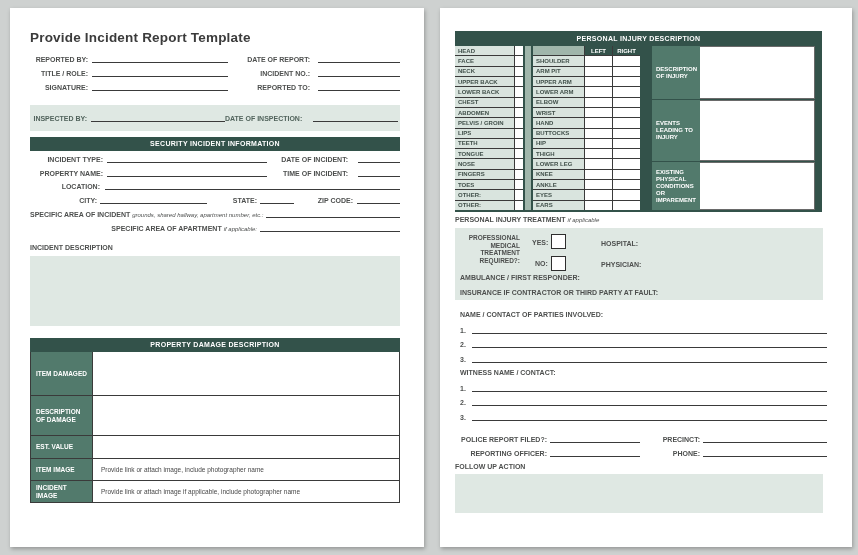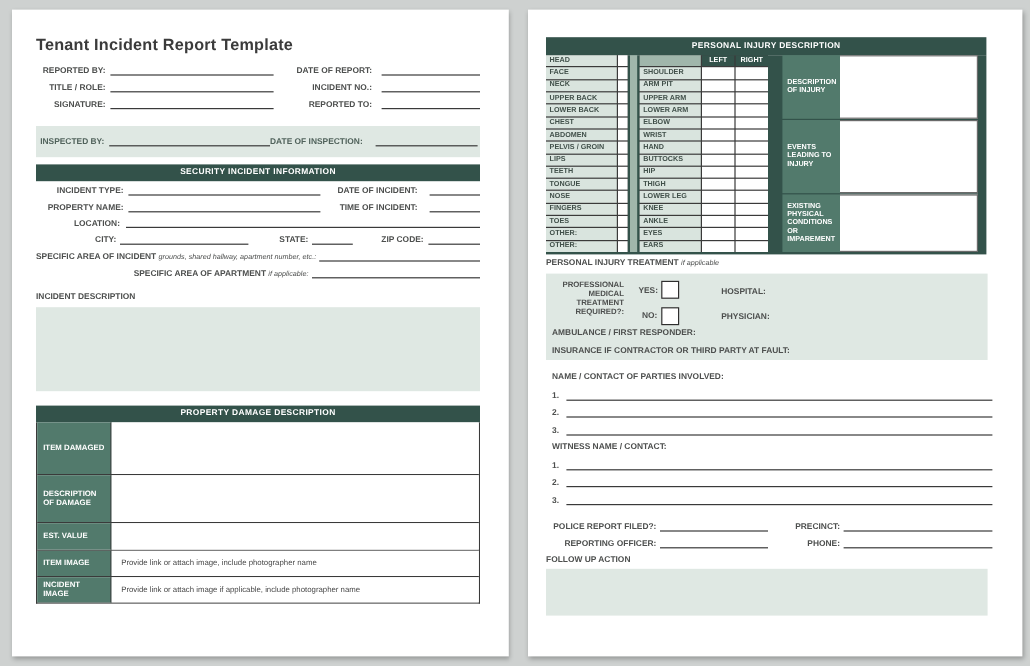--- a/index.html
+++ b/index.html
@@ -84,21 +84,21 @@
   .num{width:9px;}
   .nline{flex:1;border-bottom:1px solid var(--line-dark,#3a3a3a);height:9px;margin-left:3px;}
 
   .q-block{position:absolute;left:28px;top:226px;width:52px;text-align:right;font-size:6.5px;
         font-weight:bold;color:var(--text,#4d4f4e);line-height:7.6px;}
 </style>
 </head>
 <body>
 
 <div class="page page-left">
-  <h1 class="title">Tenant Incident Report Template</h1>
+  <h1 class="title">Provide Incident Report Template</h1>
 
   <div class="frow" style="top:43px">
     <span class="lab" style="width:58px">REPORTED BY:</span>
     <span class="line" style="width:136px;margin-left:4px"></span>
     <span class="lab" style="width:82px">DATE OF REPORT:</span>
     <span class="line" style="width:82px;margin-left:8px"></span>
   </div>
   <div class="frow" style="top:57px">
     <span class="lab" style="width:58px">TITLE / ROLE:</span>
     <span class="line" style="width:136px;margin-left:4px"></span>

